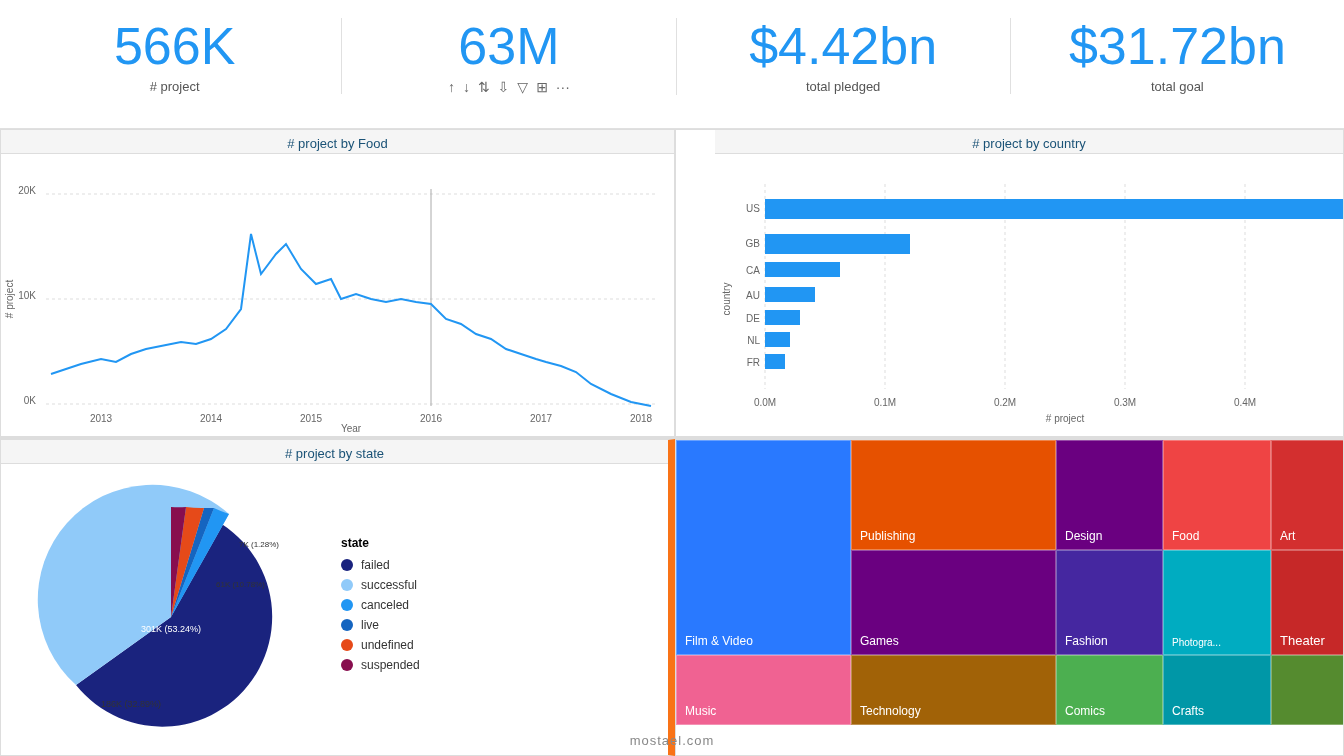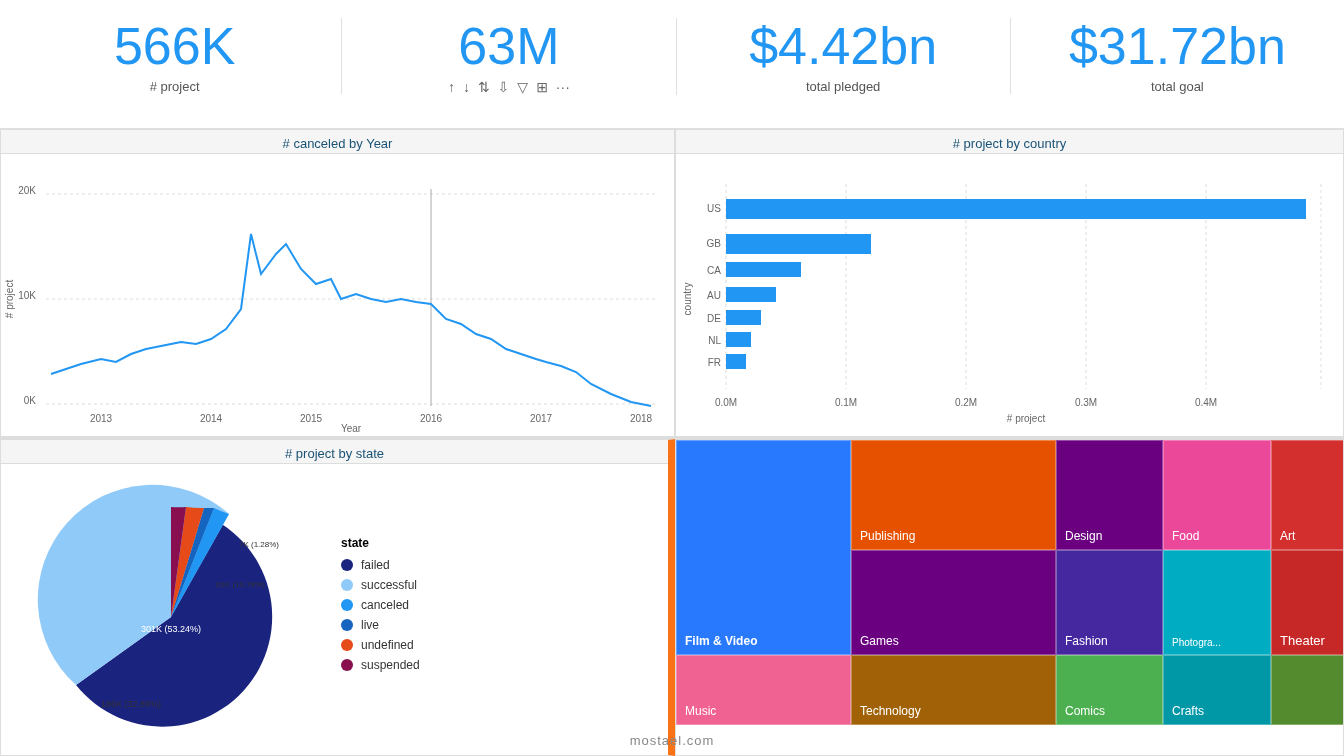--- a/index.html
+++ b/index.html
@@ -42,21 +42,21 @@
       padding: 6px 0 2px; background: #f5f5f5;
       border-bottom: 1px solid #ddd;
       font-weight: 400;
     }
 
     
     .line-chart-panel { width: 675px; border-right: none; }
     .line-chart-panel .chart-body { height: calc(100% - 30px); position: relative; }
 
     
-    .bar-chart-panel { flex: 1; }
+    .bar-chart-panel { flex: 1; padding-left: 39px; }
     .bar-chart-panel .chart-body { height: calc(100% - 30px); position: relative; }
 
     
     .bottom-row { display: flex; height: 320px; border-top: 1px solid #ddd; }
     .pie-panel { width: 675px; border-right: 7px solid #f97316; }
     .treemap-panel { flex: 1; }
     .treemap-panel .chart-body { height: calc(100% - 30px); }
 
     
     .pie-container { display: flex; align-items: center; height: calc(100% - 30px); padding: 10px 20px; }
@@ -102,21 +102,21 @@
     </div>
     <div class="kpi-item">
       <div class="kpi-value">$31.72bn</div>
       <div class="kpi-label">total goal</div>
     </div>
   </div>
 
   <div class="charts-row" style="height: 310px; border-bottom: 1px solid #ddd;">
 
     <div class="chart-panel line-chart-panel" style="width:675px; border-right:1px solid #ddd;">
-      <div class="chart-title"># canceled by Year</div>
+      <div class="chart-title"># project by Food</div>
       <div class="chart-body">
         <svg width="675" height="278">
 
           <text x="35" y="40" class="axis-label" text-anchor="end">20K</text>
           <text x="35" y="145" class="axis-label" text-anchor="end">10K</text>
           <text x="35" y="250" class="axis-label" text-anchor="end">0K</text>
 
           <text x="12" y="145" class="axis-label" text-anchor="middle" transform="rotate(-90,12,145)"># project</text>
 
           <line x1="45" y1="40" x2="655" y2="40" class="grid-line" stroke="#ddd" stroke-dasharray="3,3"></line>
@@ -277,36 +277,36 @@
           </div>
         </div>
       </div>
     </div>
 
     <div class="chart-panel treemap-panel" style="flex:1;">
       <div class="chart-body">
         <div style="display:grid; height:100%; width:100%; grid-template-columns: 175px 205px 107px 108px 101px auto; grid-template-rows: 110px 105px auto;">
 
           <div style="grid-area: 1/1/3/2; background:#2979FF; position:relative; border:1px solid rgba(255,255,255,0.3);">
-            <span style="position:absolute;bottom:6px;left:8px;color:#fff;font-size:12px;font-weight:700;">Film &amp; Video</span>
+            <span style="position:absolute;bottom:6px;left:8px;color:#fff;font-size:12px;font-weight:400;">Film &amp; Video</span>
           </div>
 
           <div style="grid-area: 1/2/2/3; background:#E65100; position:relative; border:1px solid rgba(255,255,255,0.3);">
             <span style="position:absolute;bottom:6px;left:8px;color:#fff;font-size:12px;font-weight:500;">Publishing</span>
           </div>
 
           <div style="grid-area: 2/2/3/3; background:#6A0080; position:relative; border:1px solid rgba(255,255,255,0.3);">
             <span style="position:absolute;bottom:6px;left:8px;color:#fff;font-size:12px;font-weight:500;">Games</span>
           </div>
 
           <div style="grid-area: 1/3/2/4; background:#6A0080; position:relative; border:1px solid rgba(255,255,255,0.3);">
             <span style="position:absolute;bottom:6px;left:8px;color:#fff;font-size:12px;font-weight:500;">Design</span>
           </div>
 
-          <div style="grid-area: 1/4/2/5; background:#ec4899; position:relative; border:1px solid rgba(255,255,255,0.3);">
+          <div style="grid-area: 1/4/2/5; background:#ef4444; position:relative; border:1px solid rgba(255,255,255,0.3);">
             <span style="position:absolute;bottom:6px;left:8px;color:#fff;font-size:12px;font-weight:500;">Food</span>
           </div>
 
           <div style="grid-area: 1/5/2/7; background:#D32F2F; position:relative; border:1px solid rgba(255,255,255,0.3);">
             <span style="position:absolute;bottom:6px;left:8px;color:#fff;font-size:12px;font-weight:500;">Art</span>
           </div>
 
           <div style="grid-area: 2/3/3/4; background:#4527A0; position:relative; border:1px solid rgba(255,255,255,0.3);">
             <span style="position:absolute;bottom:6px;left:8px;color:#fff;font-size:12px;font-weight:500;">Fashion</span>
           </div>

